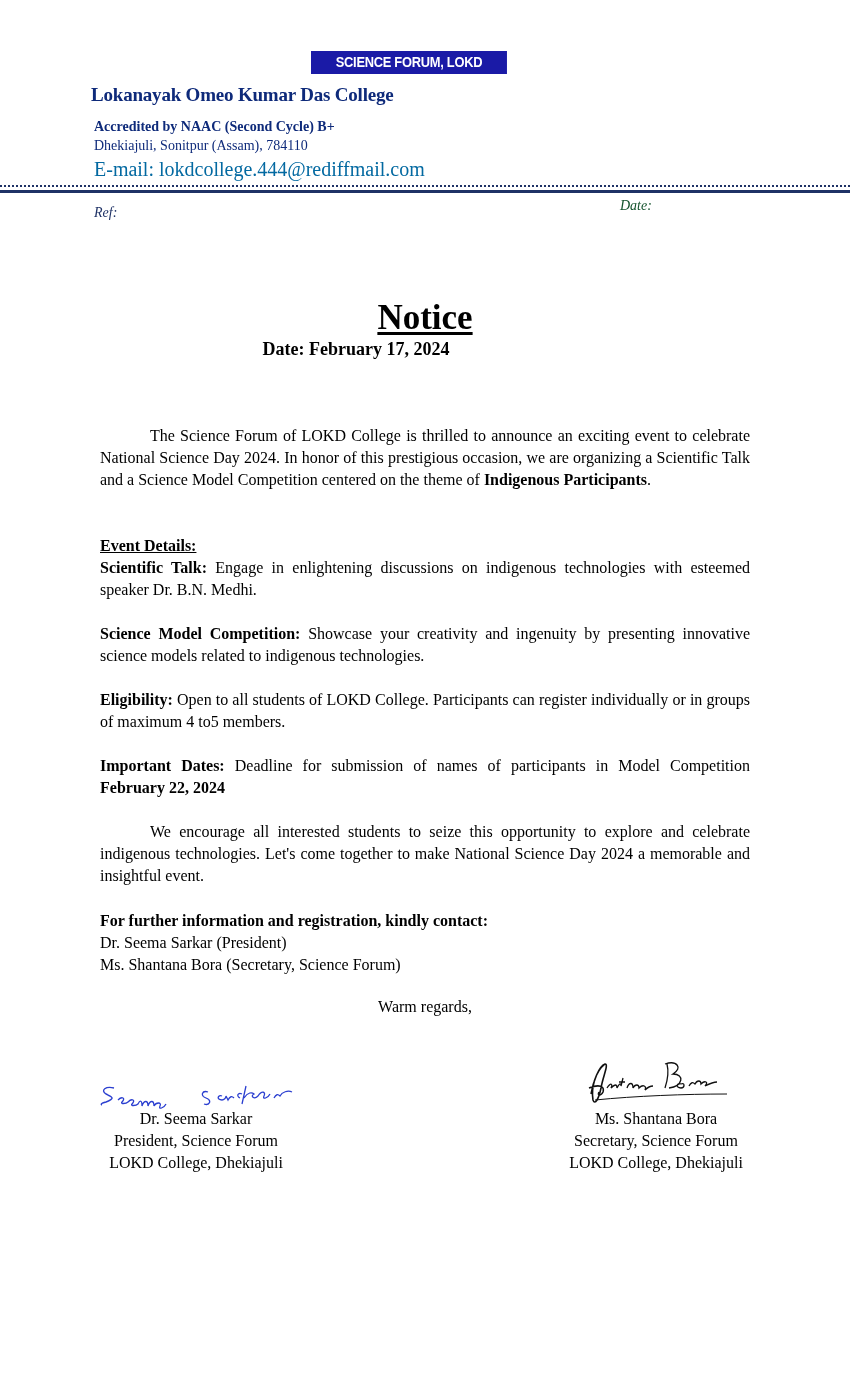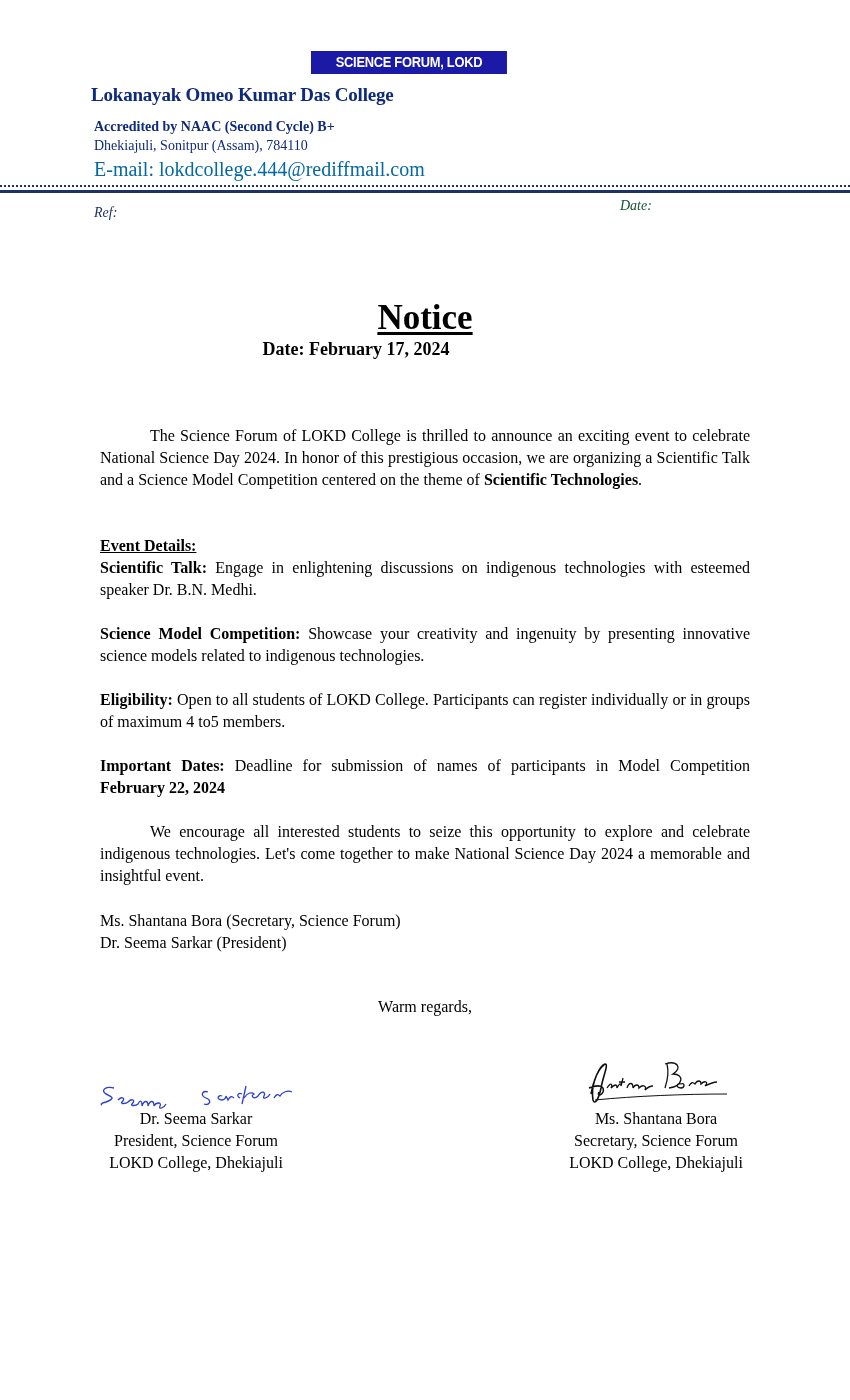--- a/index.html
+++ b/index.html
@@ -42,37 +42,38 @@
 <div class="addr">Dhekiajuli, Sonitpur (Assam), 784110</div>
 <div class="email">E-mail: lokdcollege.444@rediffmail.com</div>
 <div class="divider-dots"></div>
 <div class="divider-line"></div>
 <div class="ref">Ref:</div>
 <div class="date-label">Date:</div>
 
 <div class="notice-title">Notice</div>
 <div class="notice-date">Date: February 17, 2024</div>
 
-<div class="body indent" style="top:425px;"><span>The Science Forum of LOKD College is thrilled to announce an exciting event to celebrate National Science Day 2024. In honor of this prestigious occasion, we are organizing a Scientific Talk and a Science Model Competition centered on the theme of </span><span class="b">Scientific Technologies</span><span>.</span></div>
+<div class="body indent" style="top:425px;"><span>The Science Forum of LOKD College is thrilled to announce an exciting event to celebrate National Science Day 2024. In honor of this prestigious occasion, we are organizing a Scientific Talk and a Science Model Competition centered on the theme of </span><span class="b">Indigenous Participants</span><span>.</span></div>
 
 <div class="body" style="top:535px;"><span class="b u">Event Details:</span></div>
 
 <div class="body" style="top:557px;"><span class="b">Scientific Talk:</span><span> Engage in enlightening discussions on indigenous technologies with esteemed speaker Dr. B.N. Medhi.</span></div>
 
 <div class="body" style="top:623px;"><span class="b">Science Model Competition:</span><span> Showcase your creativity and ingenuity by presenting innovative science models related to indigenous technologies.</span></div>
 
 <div class="body" style="top:689px;"><span class="b">Eligibility:</span><span> Open to all students of LOKD College. Participants can register individually or in groups of maximum 4 to5 members.</span></div>
 
 <div class="body" style="top:755px;"><span class="b">Important Dates:</span><span> Deadline for submission of names of participants in Model Competition </span><span class="b">February 22, 2024</span></div>
 
 <div class="body indent" style="top:821px;">We encourage all interested students to seize this opportunity to explore and celebrate indigenous technologies. Let's come together to make National Science Day 2024 a memorable and insightful event.</div>
 
 <div class="body" style="top:910px;">
+  <div class="b">For further information and registration, kindly contact:</div>
+  <div>Dr. Seema Sarkar (President)</div>
   <div>Ms. Shantana Bora (Secretary, Science Forum)</div>
-  <div>Dr. Seema Sarkar (President)</div>
 </div>
 
 <div class="warm">Warm regards,</div>
 
 <svg class="sig-img" style="left:98px; top:1078px;" width="205" height="32" viewBox="0 0 205 32">
   <path d="M16 10 C8 8 2 12 8 16 C14 19 18 20 8 24 C4 25 2 26 4 27" fill="none" stroke="#2b3fd0" stroke-width="1.4"></path>
   <path d="M20 22 c4 -4 8 -2 4 2 c-2 2 4 2 6 0 c4 -4 8 -2 4 2 c-2 2 4 2 6 0 c2 -4 4 -4 4 2 c2 -6 6 -6 6 0 c2 -6 6 -6 6 0 c2 -4 8 -4 6 0 c-2 4 4 2 6 -2" fill="none" stroke="#2b3fd0" stroke-width="1.3"></path>
   <path d="M110 14 c-6 -2 -8 4 -2 6 c6 2 4 8 -2 6 M124 18 c-4 -2 -6 4 0 4 c2 0 4 -2 4 -4 l2 4 c2 -4 4 -4 6 -2 M142 20 c-4 -2 -2 -6 2 -4 M148 8 l-4 18 M146 20 c4 -6 8 -6 10 -4 c-4 2 0 6 4 2 c4 -6 8 -4 6 0 c-2 4 4 2 6 -2 M176 20 c2 -4 4 -4 6 -2 c2 -4 8 -6 12 -4" fill="none" stroke="#2b3fd0" stroke-width="1.3"></path>
 </svg>
 <div class="sig-block sig-left">

